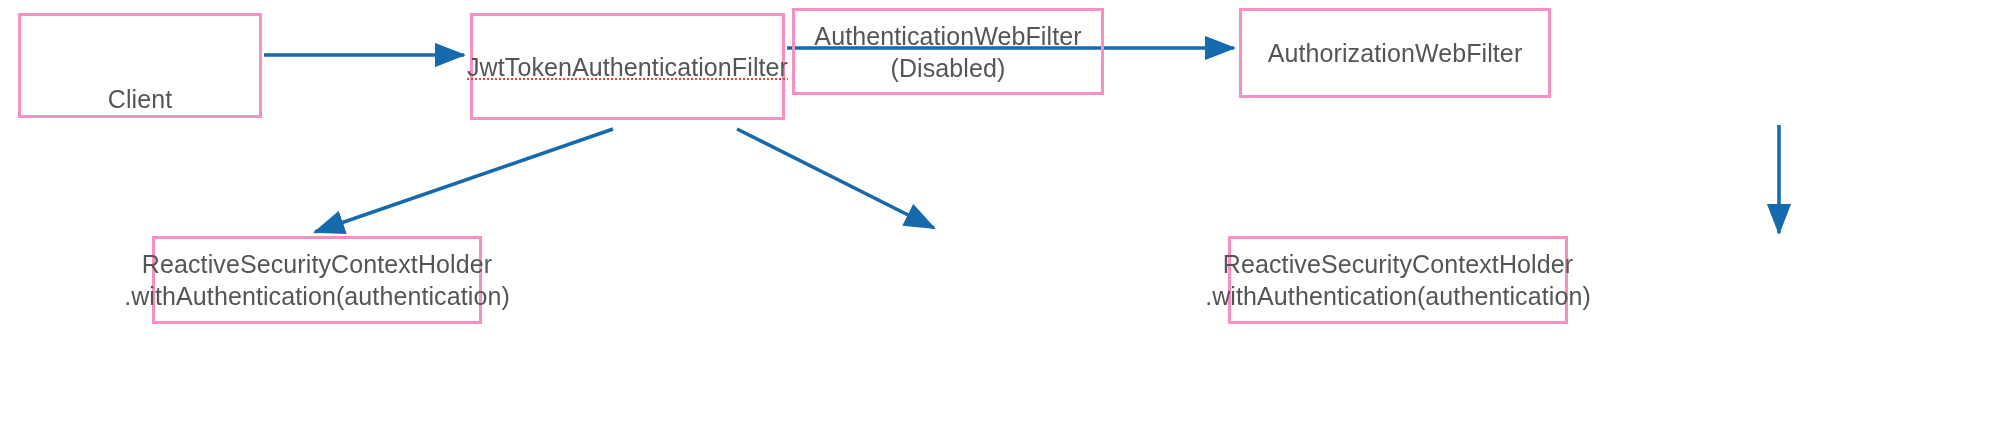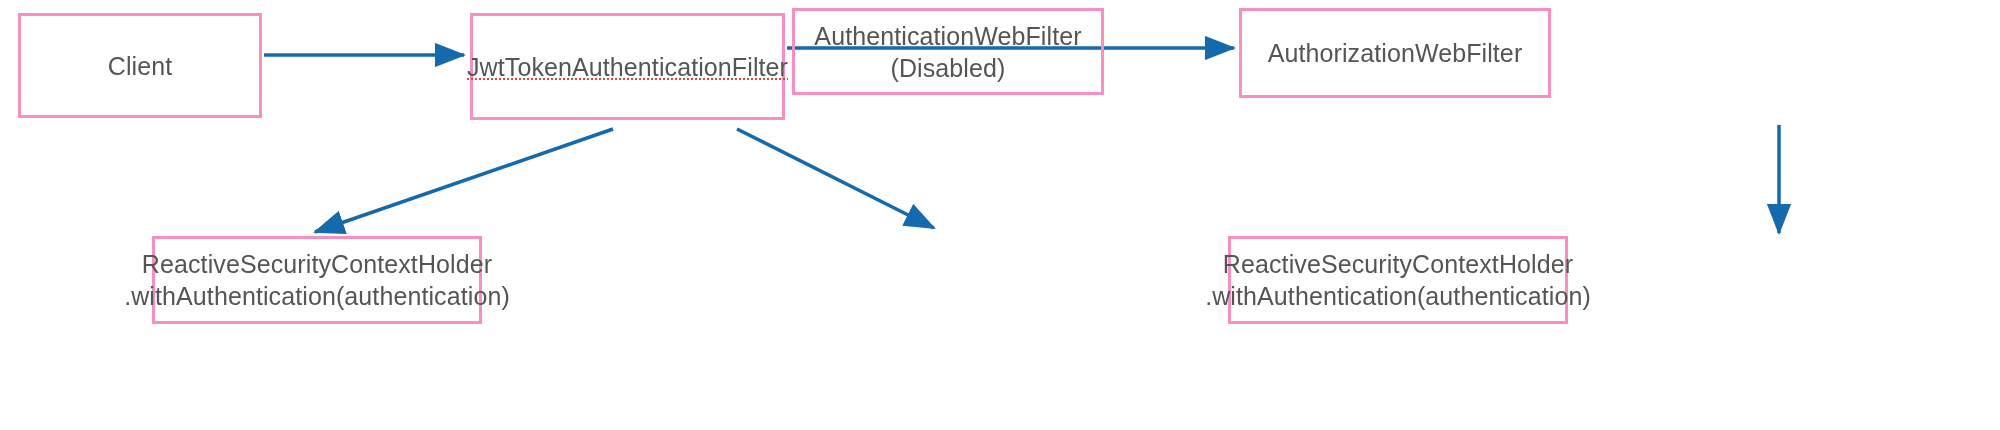--- a/index.html
+++ b/index.html
@@ -47,21 +47,21 @@
   }
   
   .spell {
     text-decoration: underline;
     text-decoration-style: dotted;
     text-decoration-color: #e8443a;
     text-decoration-thickness: 2px;
     text-underline-offset: 3px;
   }
   
-  #node-client            { left: 18px;   top: 13px;  width: 244px; height: 105px; }
+  #node-client            { left: 18px;   top: 13px;  width: 244px; height: 105px; align-items: flex-end; }
   #node-jwt-filter        { left: 470px;  top: 13px;  width: 315px; height: 107px; }
   #node-auth-webfilter    { left: 792px;  top: 8px;   width: 312px; height: 87px;  }
   #node-authz-webfilter   { left: 1239px; top: 8px;   width: 312px; height: 90px;  }
   #node-rsch-left         { left: 152px;  top: 236px; width: 330px; height: 88px;  }
   #node-jwt-provider      { left: 572px;  top: 231px; width: 330px; height: 92px;  }
   #node-rsch-right        { left: 1228px; top: 236px; width: 340px; height: 88px;  }
 </style>
 </head>
 <body>
 

